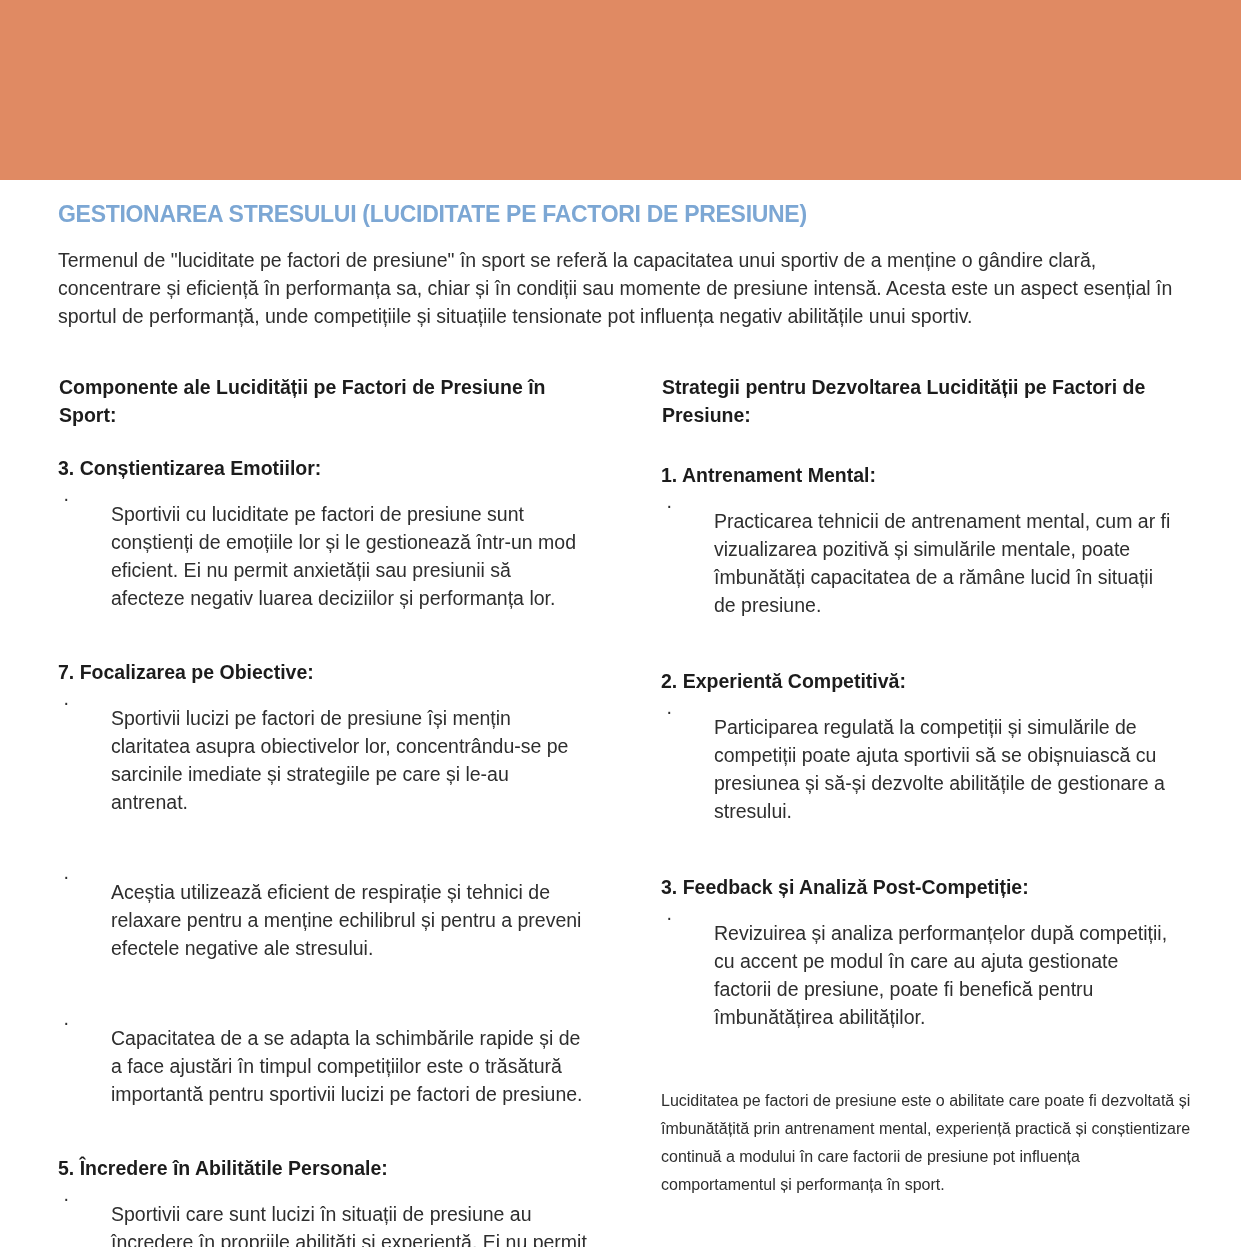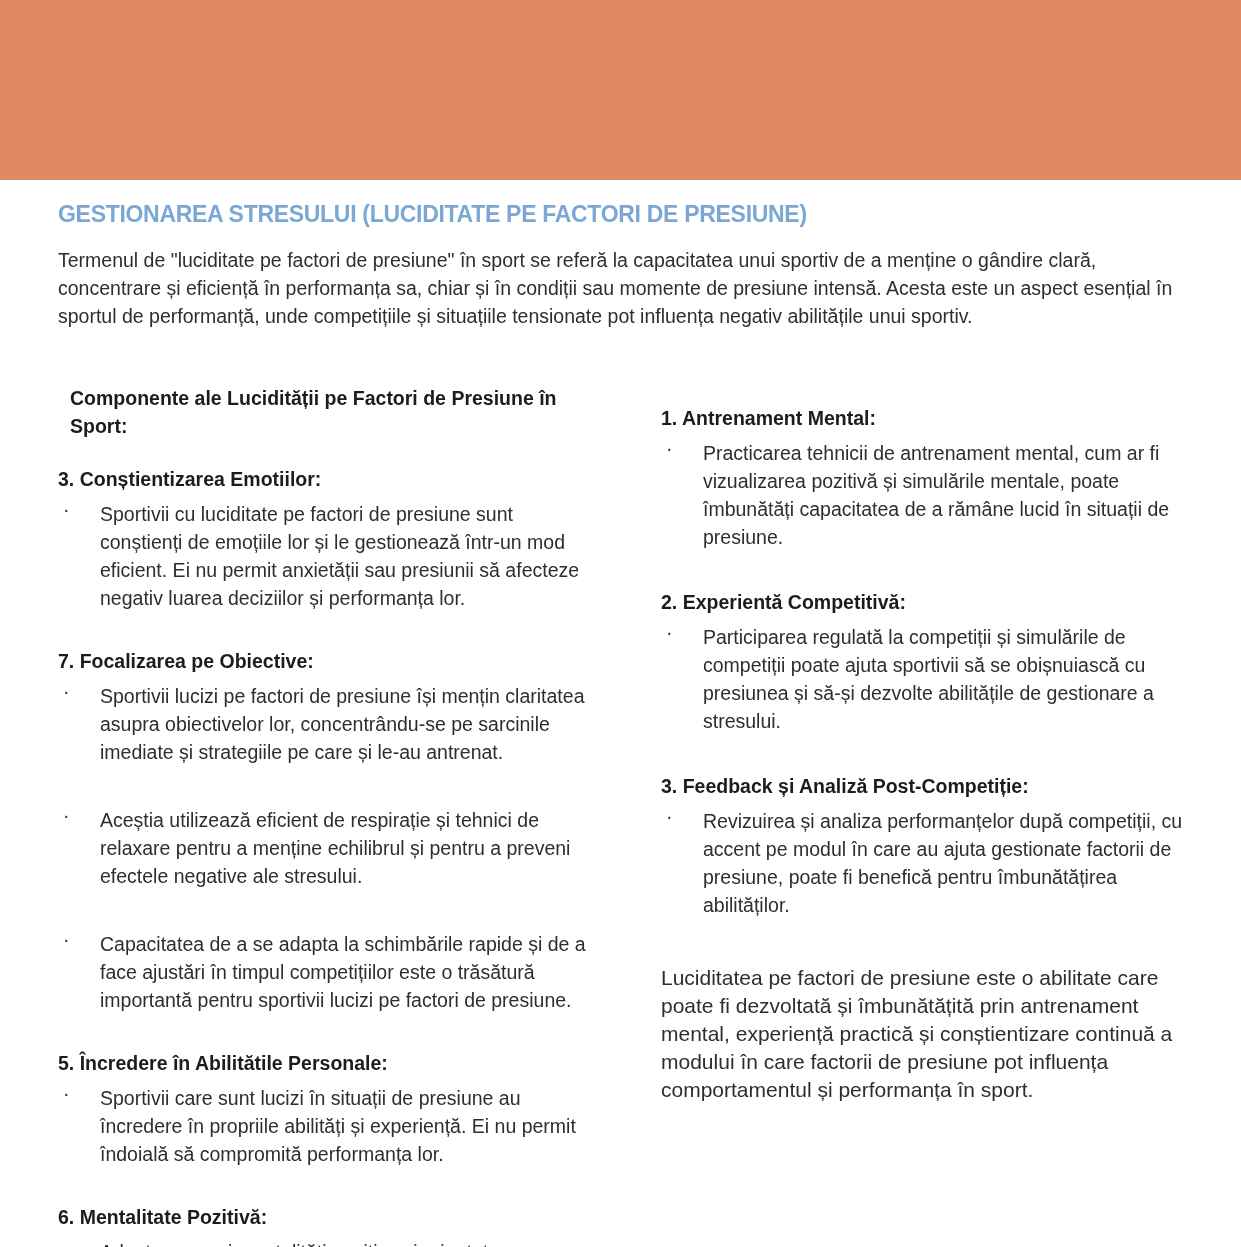--- a/index.html
+++ b/index.html
@@ -42,21 +42,21 @@
     display: flex;
     gap: 58px;
     margin-top: 42px;
   }
   .col {
     flex: 0 0 auto;
   }
   .col-left  { width: 545px; }
   .col-right { width: 535px; }
   .col-heading {
-    margin: 12px;
+    margin: 1px;
     font-size: 19.5px;
     font-weight: bold;
     color: #1c1c1c;
     line-height: 28px;
   }
   .sec {
     margin-top: 30px;
   }
   .col-right .sec { margin-top: 32px; }
   .sec-title {
@@ -72,29 +72,29 @@
   }
   .dot {
     flex: 0 0 37px;
     padding-left: 5px;
     box-sizing: border-box;
     font-size: 19.5px;
     line-height: 28px;
     color: #2e2e2e;
   }
   .bullet-text {
-    margin: 5px;
+    margin: 16px;
     flex: 1 1 auto;
     font-size: 19.5px;
     line-height: 28px;
     color: #2e2e2e;
   }
   .closing {
     margin: 40px 0 0 0;
-    font-size: 21px;
+    font-size: 16px;
     line-height: 28px;
     color: #2e2e2e;
   }
   .first-gap-left  { margin-top: 25px; }
   .first-gap-right { margin-top: 28px; }
 </style>
 </head>
 <body>
 
 <div class="page">
@@ -153,20 +153,21 @@
         <section class="sec">
           <h3 class="sec-title">6. Mentalitate Pozitivă:</h3>
           <div class="bullet-row">
             <span class="dot">·</span>
             <p class="bullet-text">Adoptarea unei mentalități pozitive și orientate spre soluții, chiar și în situații dificile, este o componentă cheie a lucidității pe factori de presiune.</p>
           </div>
         </section>
       </div>
 
       <div class="col col-right">
+        <h2 class="col-heading">Strategii pentru Dezvoltarea Lucidității pe Factori de Presiune:</h2>
 
         <section class="sec first-gap-right">
           <h3 class="sec-title">1. Antrenament Mental:</h3>
           <div class="bullet-row">
             <span class="dot">·</span>
             <p class="bullet-text">Practicarea tehnicii de antrenament mental, cum ar fi vizualizarea pozitivă și simulările mentale, poate îmbunătăți capacitatea de a rămâne lucid în situații de presiune.</p>
           </div>
         </section>
 
         <section class="sec">

